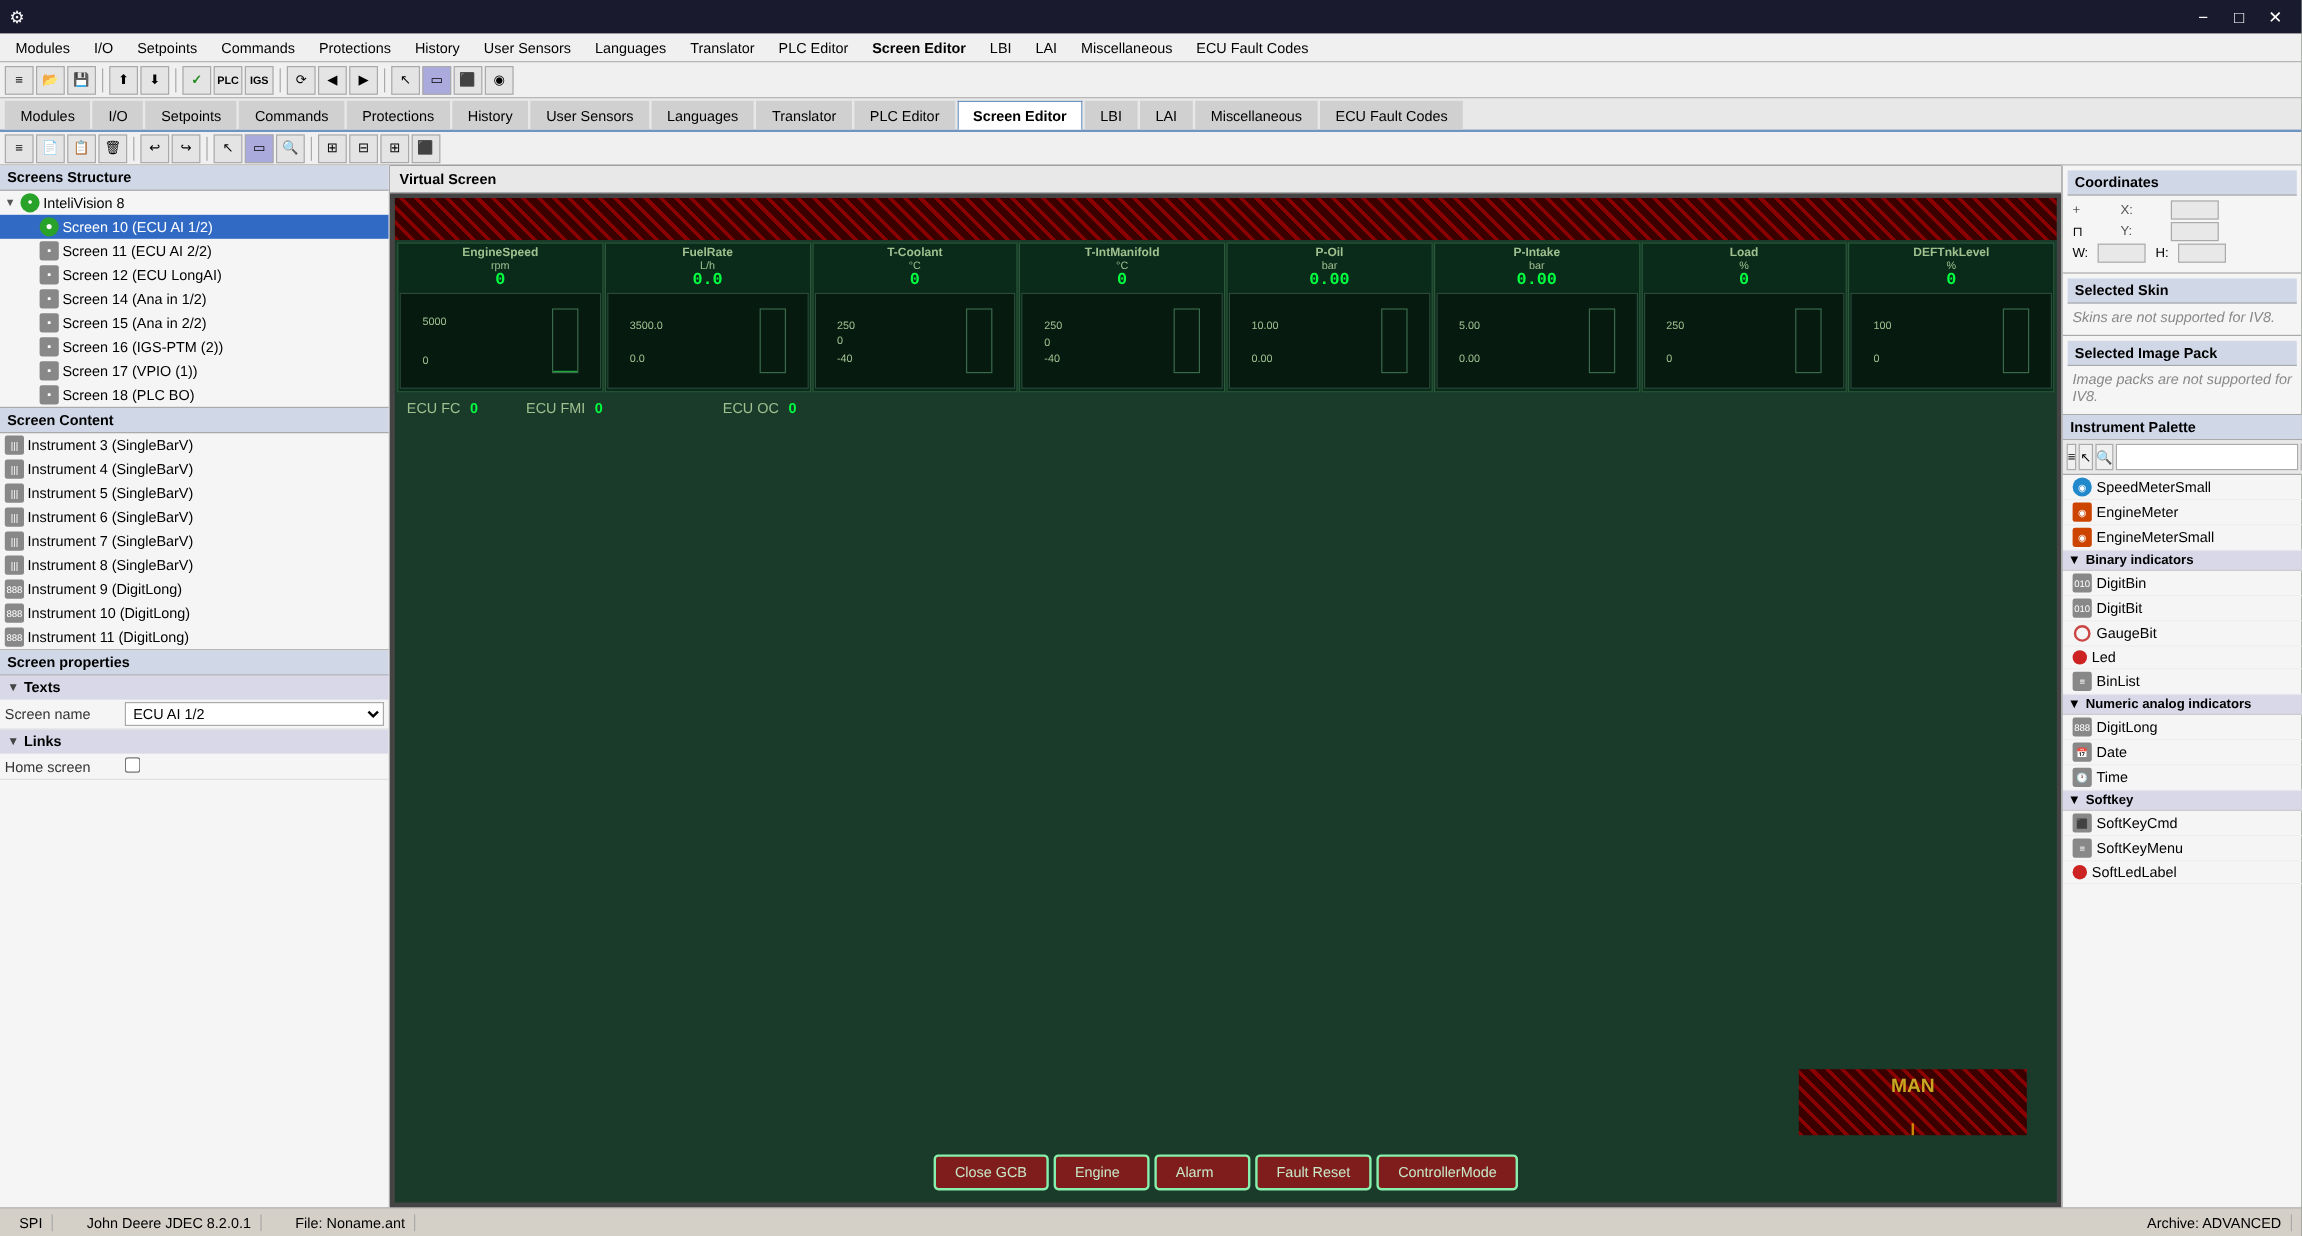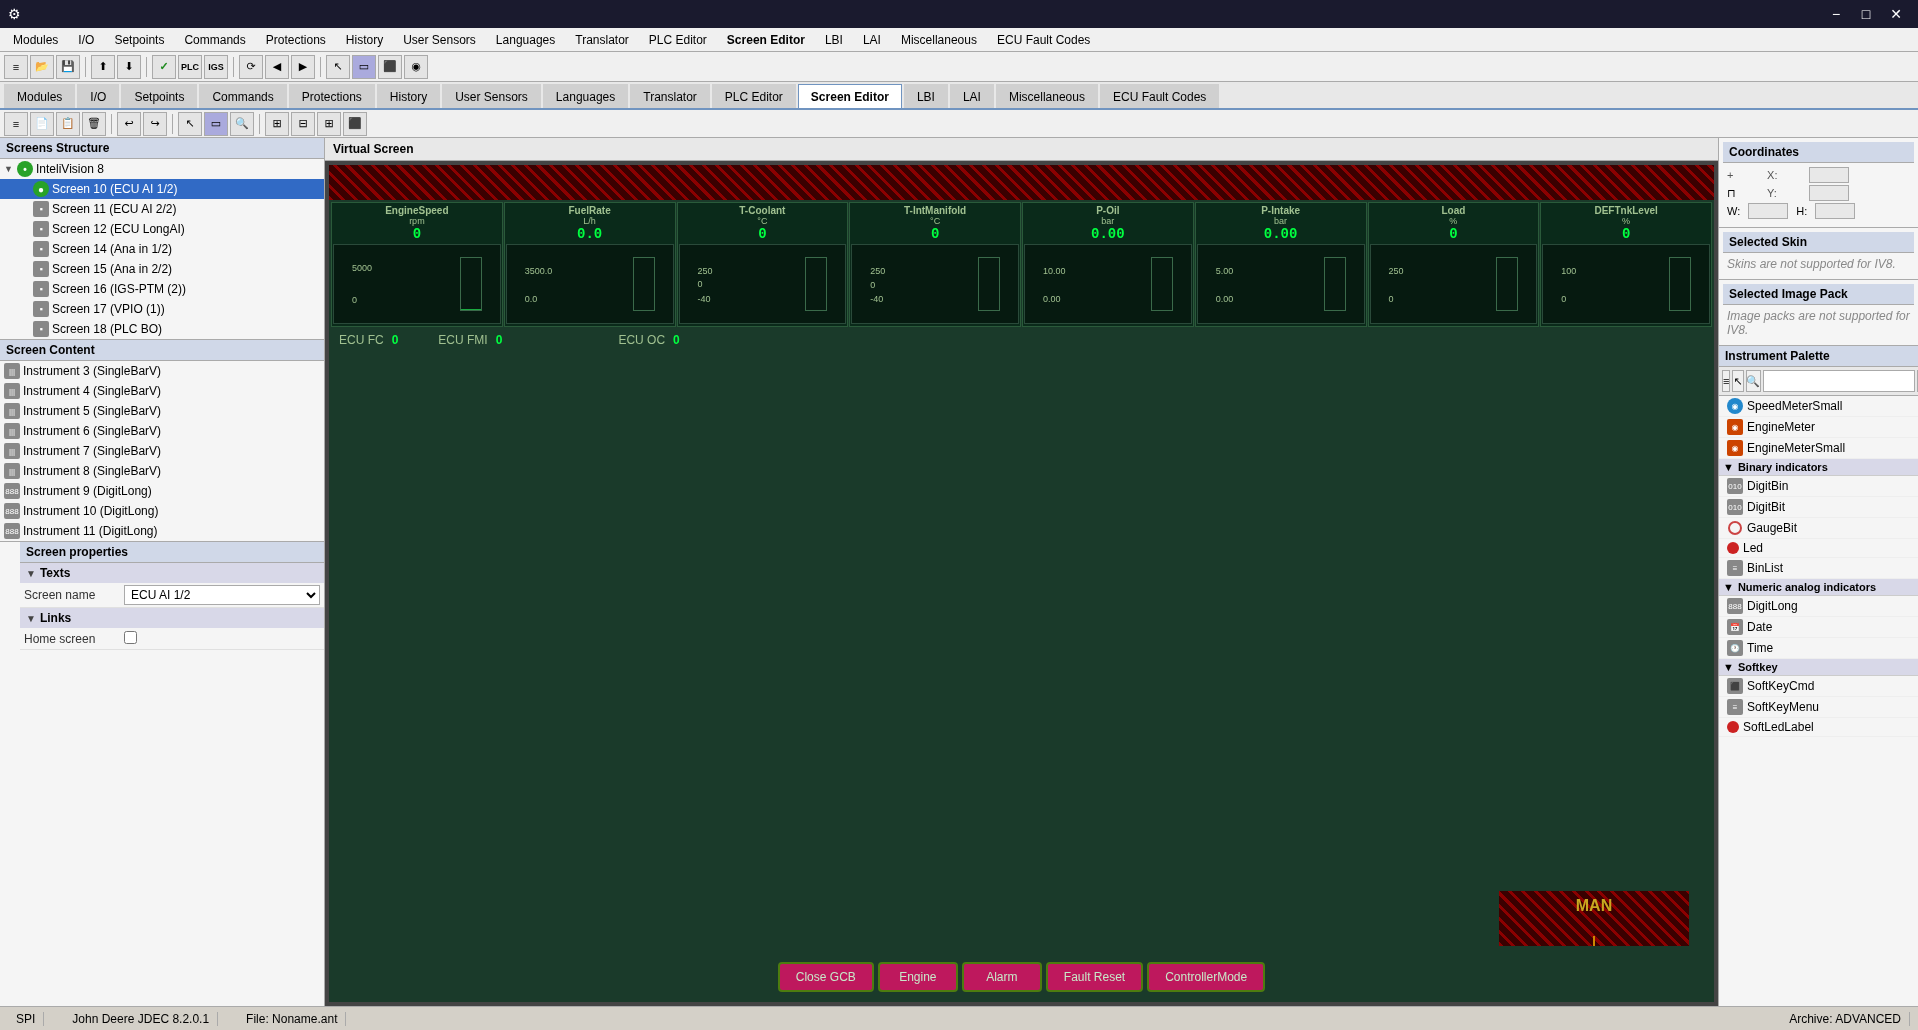--- a/index.html
+++ b/index.html
@@ -124,21 +124,20 @@
     }
     .content-scroll {
       overflow-y: auto;
       max-height: 180px;
     }
 
     
     #screen-properties {
       flex: 1;
       overflow-y: auto;
-      padding-left: 20px;
     }
     .prop-row {
       display: flex;
       align-items: center;
       padding: 2px 4px;
       border-bottom: 1px solid #e0e0e0;
       font-size: 12px;
       min-height: 22px;
     }
     .prop-label { width: 100px; color: #333; flex-shrink: 0; }
@@ -235,29 +234,29 @@
     .vs-buttons {
       display: flex;
       justify-content: center;
       gap: 4px;
       padding: 6px;
       position: absolute;
       bottom: 4px;
       left: 0; right: 0;
     }
     .vs-button {
-      background: #be185d;
-      border: 2px solid #4d7c0f;
+      background: #7f1d1d;
+      border: 2px solid #86efac;
       color: #c8e8c8;
       padding: 6px 16px;
       font-size: 12px;
       border-radius: 4px;
       cursor: pointer;
       min-width: 80px;
-      text-align: center;
+      text-align: left;
     }
 
     
     #right-panel {
       width: 200px;
       background: #f5f5f5;
       border-left: 1px solid #aaa;
       display: flex;
       flex-direction: column;
       overflow: hidden;
@@ -674,21 +673,21 @@
 
       <div class="vs-status-bar">
         <div class="status-item">
           <span>ECU FC</span>
           <span class="status-value">0</span>
         </div>
         <div class="status-item">
           <span>ECU FMI</span>
           <span class="status-value">0</span>
         </div>
-        <div class="status-item" style="margin-left:76px;">
+        <div class="status-item" style="margin-left:60px;">
           <span>ECU OC</span>
           <span class="status-value">0</span>
         </div>
       </div>
 
       <div style="position:absolute;bottom:56px;right:25px;width:190px;height:55px;">
         <div style="position:absolute;top:0;left:0;right:0;bottom:0;background:repeating-linear-gradient(45deg,#8b0000,#8b0000 3px,#3a0000 3px,#3a0000 9px);"></div>
         <div style="position:absolute;top:6px;left:0;right:0;text-align:center;color:#c8a820;font-size:16px;font-weight:bold;z-index:2;">MAN</div>
         <div style="position:absolute;bottom:0;left:50%;transform:translateX(-50%);width:2px;height:10px;background:#cc8800;"></div>
       </div>

